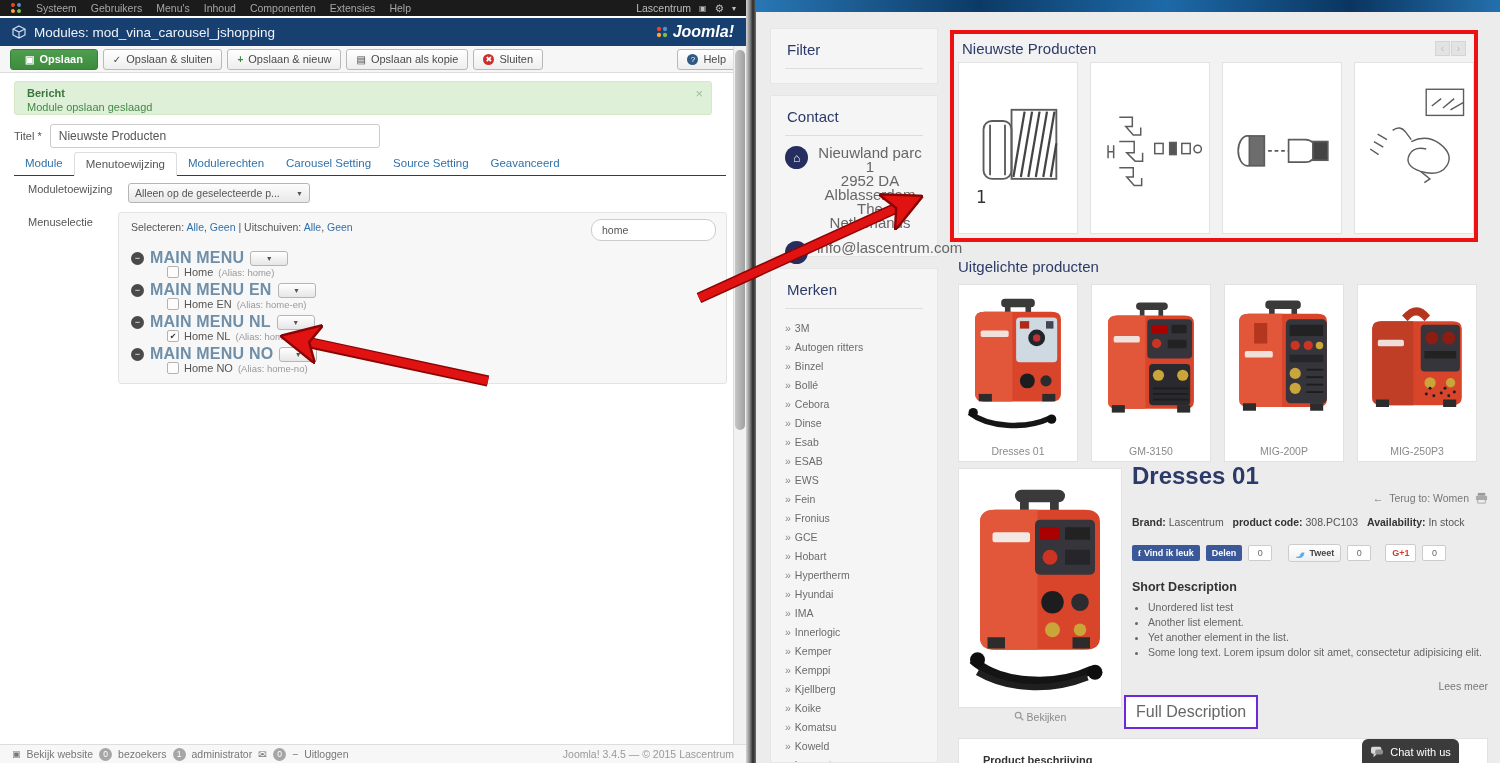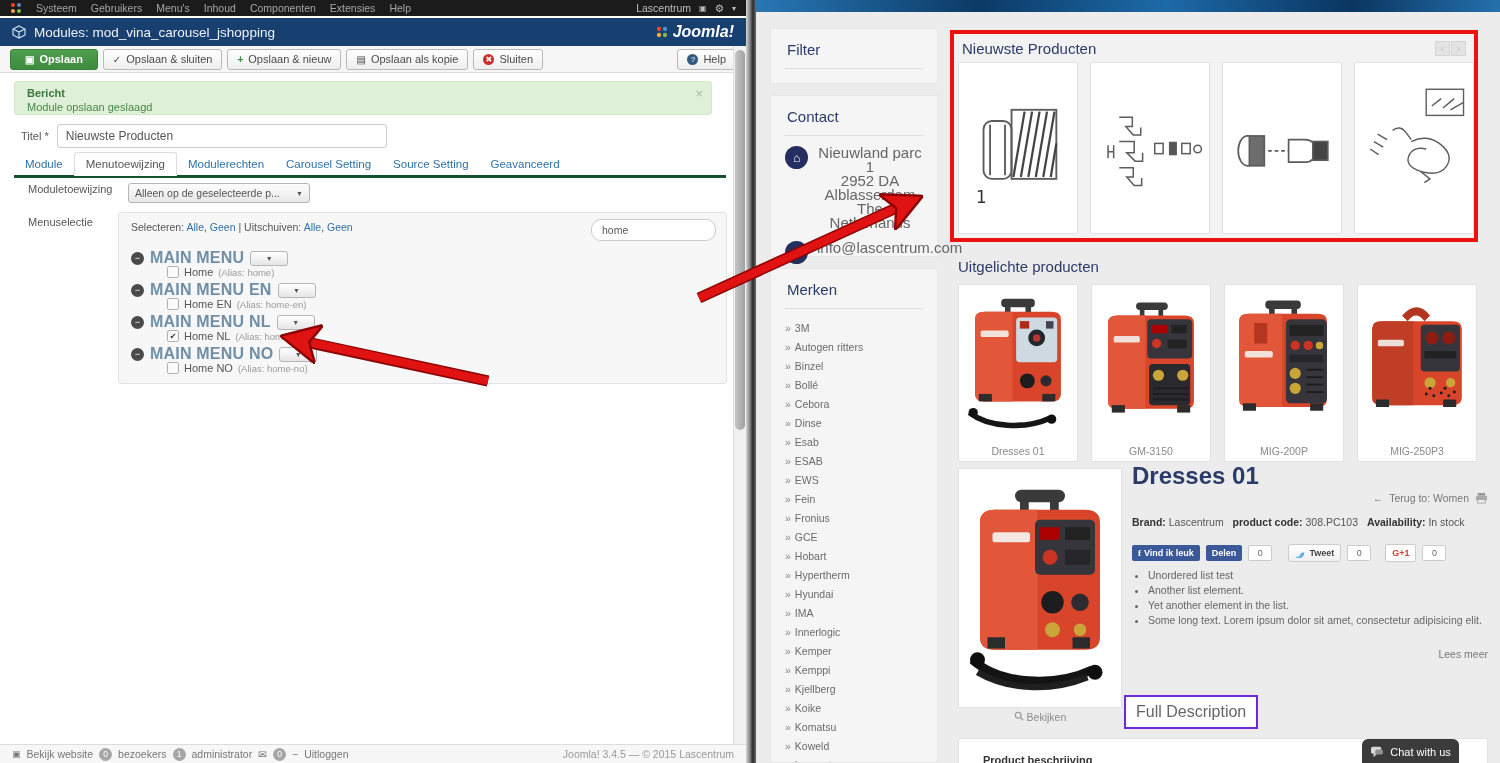--- a/index.html
+++ b/index.html
@@ -31,25 +31,25 @@
         justify-content:center;font-size:8px;color:#fff;}
   .circ.red{background:#c9302c;}
   .circ.navy{background:#2f5b82;}
   .tbtn.help{margin-left:auto;}
   .alert{position:absolute;left:14px;top:81px;width:698px;height:34px;background:#dff0d8;
          border:1px solid #d6e9c6;border-radius:3px;padding:5px 12px;box-sizing:border-box;}
   .alert .at{color:#3c763d;font-weight:bold;font-size:11px;}
   .alert .ab{color:#468847;font-size:11px;margin-top:2px;}
   .alert .x{position:absolute;right:8px;top:4px;color:#9fbf96;font-size:13px;cursor:pointer;}
   .frow{position:absolute;left:14px;top:124px;display:flex;align-items:center;gap:8px;}
-  .frow label{font-size:11px;color:#555;margin-left:7px;}
+  .frow label{font-size:11px;color:#555;}
   .frow input{width:312px;height:18px;border:1px solid #ccc;border-radius:3px;
               font-size:12px;color:#555;padding:2px 8px;font-family:inherit;}
   .tabs{position:absolute;left:14px;top:152px;width:712px;height:23px;
-        border-bottom:3px solid #14532d;display:flex;align-items:flex-end;}
+        border-bottom:1px solid #14532d;display:flex;align-items:flex-start;}
   .tab{font-size:11.5px;color:#3071a9;padding:5px 11px;cursor:pointer;}
   .tab.active{background:#fff;border:1px solid #ddd;border-bottom:1px solid #fff;
               border-radius:3px 3px 0 0;color:#555;margin-bottom:-1px;}
   .frow2{position:absolute;left:28px;top:183px;display:flex;align-items:flex-start;}
   .frow2 label{font-size:11px;color:#555;width:100px;}
   .select{width:168px;height:18px;border:1px solid #b5b5b5;border-radius:3px;
           background:linear-gradient(#fdfdfd,#e8e8e8);display:flex;align-items:center;
           font-size:10.5px;color:#555;padding:0 6px;justify-content:space-between;cursor:pointer;}
   .mslabel{position:absolute;left:28px;top:216px;font-size:11px;color:#555;}
   .mpanel{position:absolute;left:118px;top:212px;width:607px;height:170px;background:#f7f7f7;
@@ -644,20 +644,21 @@
         <span class="twbtn">
           <svg width="11" height="9" viewBox="0 0 14 11">
             <path d="M1 9.5 c3 .5 5-.5 6.2-2.2 L5 7 l2.6-1 c.3-1.2 1.6-2 2.7-1.5 l1.6-.9 -.7 1.4 1.3-.3 -1 1.2 c0 3.2-3.2 5.8-7.4 5.4 -1.6-.1-2.6-.7-3.1-1.8z" fill="#55acee"></path>
           </svg>
           <span>Tweet</span>
         </span>
         <span class="cnt">0</span>
         <span class="gbtn">G+1</span>
         <span class="cnt">0</span>
       </div>
+      <h4 class="sdtitle">Short Description</h4>
       <ul>
         <li>Unordered list test</li>
         <li>Another list element.</li>
         <li>Yet another element in the list.</li>
         <li>Some long text. Lorem ipsum dolor sit amet, consectetur adipisicing elit.</li>
       </ul>
       <div class="lees">Lees meer</div>
     </div>
 
     <div class="fdtab">Full Description</div>

